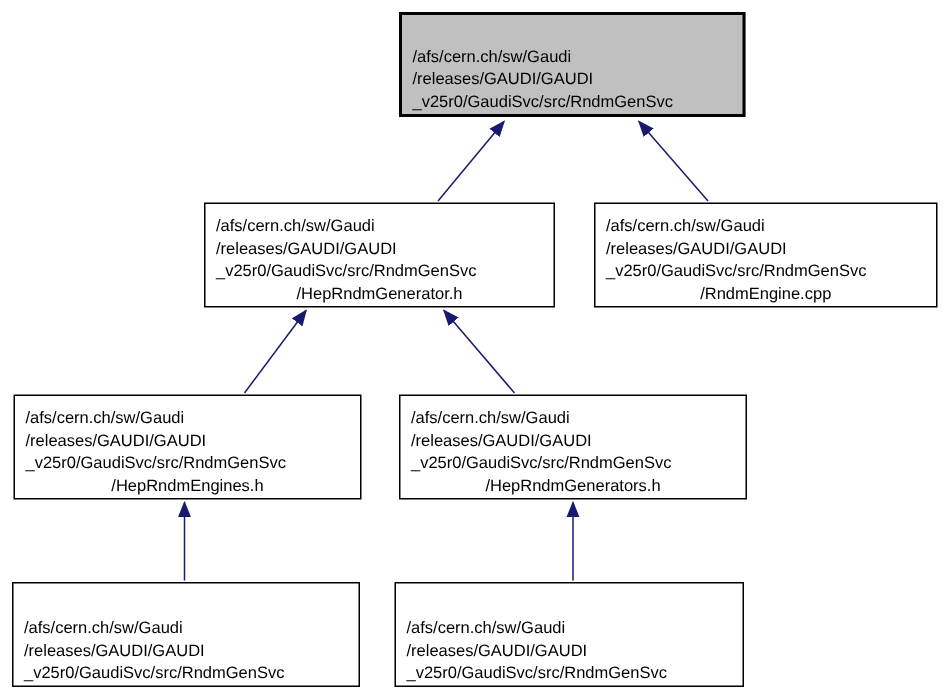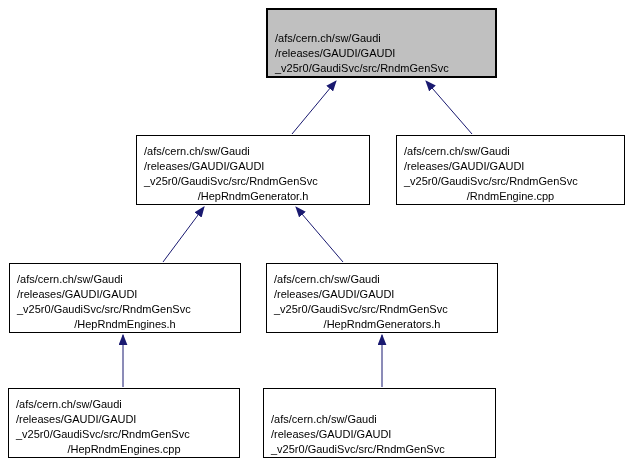--- a/index.html
+++ b/index.html
@@ -93,21 +93,20 @@
     <div class="ln">/afs/cern.ch/sw/Gaudi</div>
     <div class="ln">/releases/GAUDI/GAUDI</div>
     <div class="ln">_v25r0/GaudiSvc/src/RndmGenSvc</div>
     <div class="ln c">/HepRndmGenerators.h</div>
   </div>
 
   <div class="node n5">
     <div class="ln">/afs/cern.ch/sw/Gaudi</div>
     <div class="ln">/releases/GAUDI/GAUDI</div>
     <div class="ln">_v25r0/GaudiSvc/src/RndmGenSvc</div>
-    <div class="ln c">/HepRndmEngines.cpp</div>
   </div>
 
   <div class="node n6">
     <div class="ln">/afs/cern.ch/sw/Gaudi</div>
     <div class="ln">/releases/GAUDI/GAUDI</div>
     <div class="ln">_v25r0/GaudiSvc/src/RndmGenSvc</div>
   </div>
 
 </div>
 

